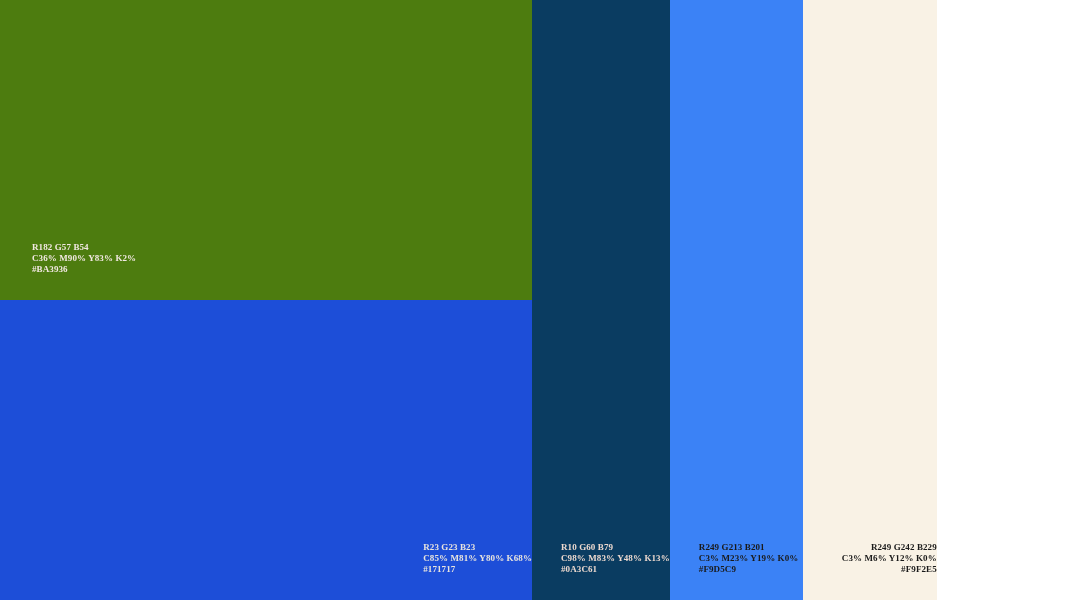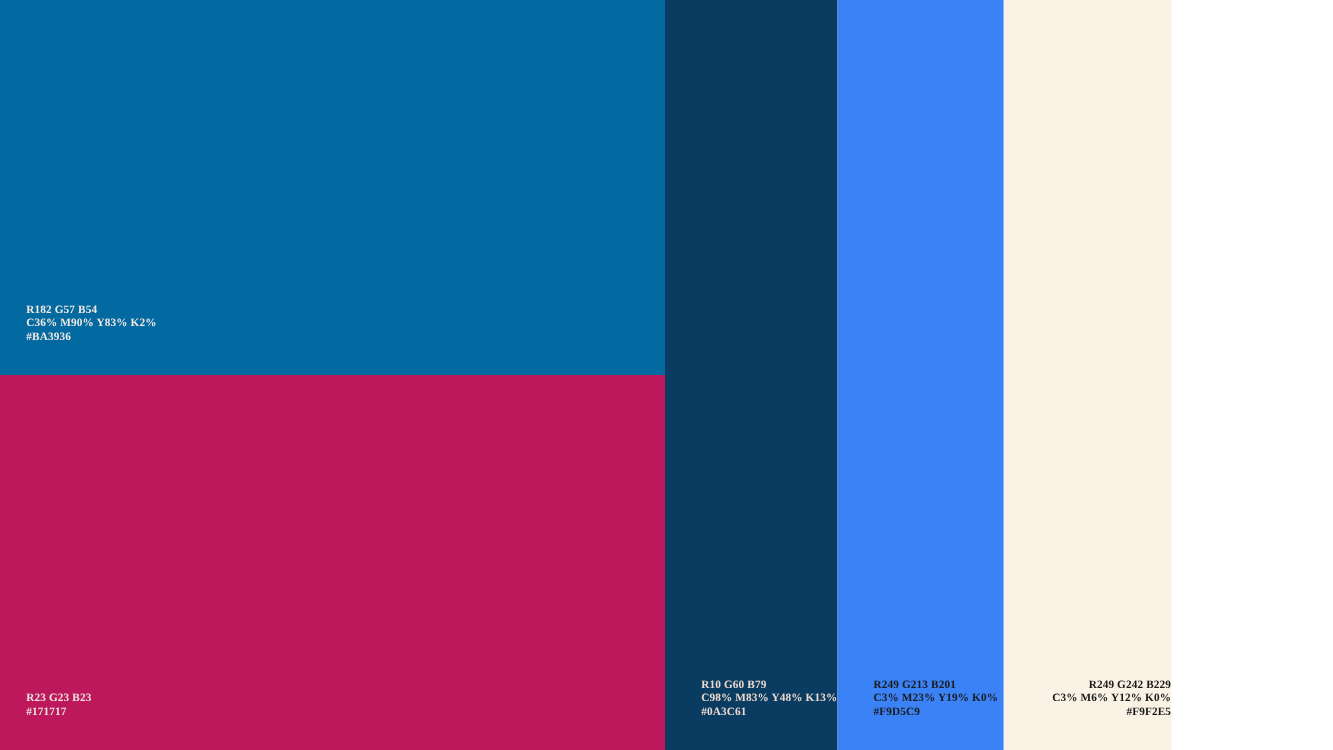--- a/index.html
+++ b/index.html
@@ -47,31 +47,32 @@
   .col-narrow .info { padding-left:29px; }
   .info div { display:block; }
 </style>
 </head>
 <body>
 
 <div id="palette">
 
   <div class="swatch-col col-split">
 
-    <div class="swatch half-top" style="background-color: #0369a1;">
+    <div class="swatch half-top" style="background-color: #4d7c0f; padding-left: 11px;">
       <div class="info" style="color: rgb(242, 232, 226);">
         <div>R182 G57 B54</div>
         <div>C36% M90% Y83% K2%</div>
         <div>#BA3936</div>
       </div>
     </div>
 
-    <div class="swatch half-bottom" style="background-color: #be185d;">
+    <div class="swatch half-bottom" style="background-color: #1d4ed8; align-items: flex-end;">
       <div class="info" style="color: rgb(232, 228, 222);">
         <div>R23 G23 B23</div>
+        <div>C85% M81% Y80% K68%</div>
         <div>#171717</div>
       </div>
     </div>
 
   </div>
 
   <div class="swatch-col col-narrow">
     <div class="swatch full" style="background-color: rgb(10, 60, 97);">
       <div class="info" style="color: rgb(236, 217, 207);">
         <div>R10 G60 B79</div>

